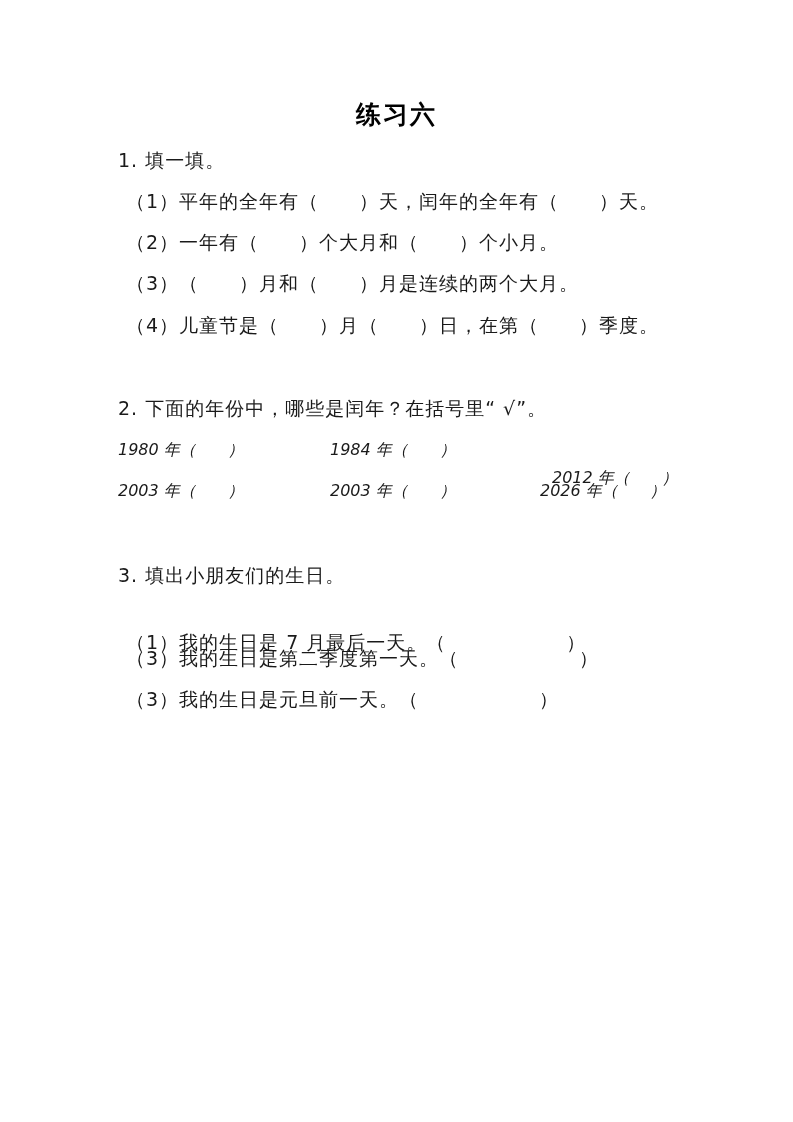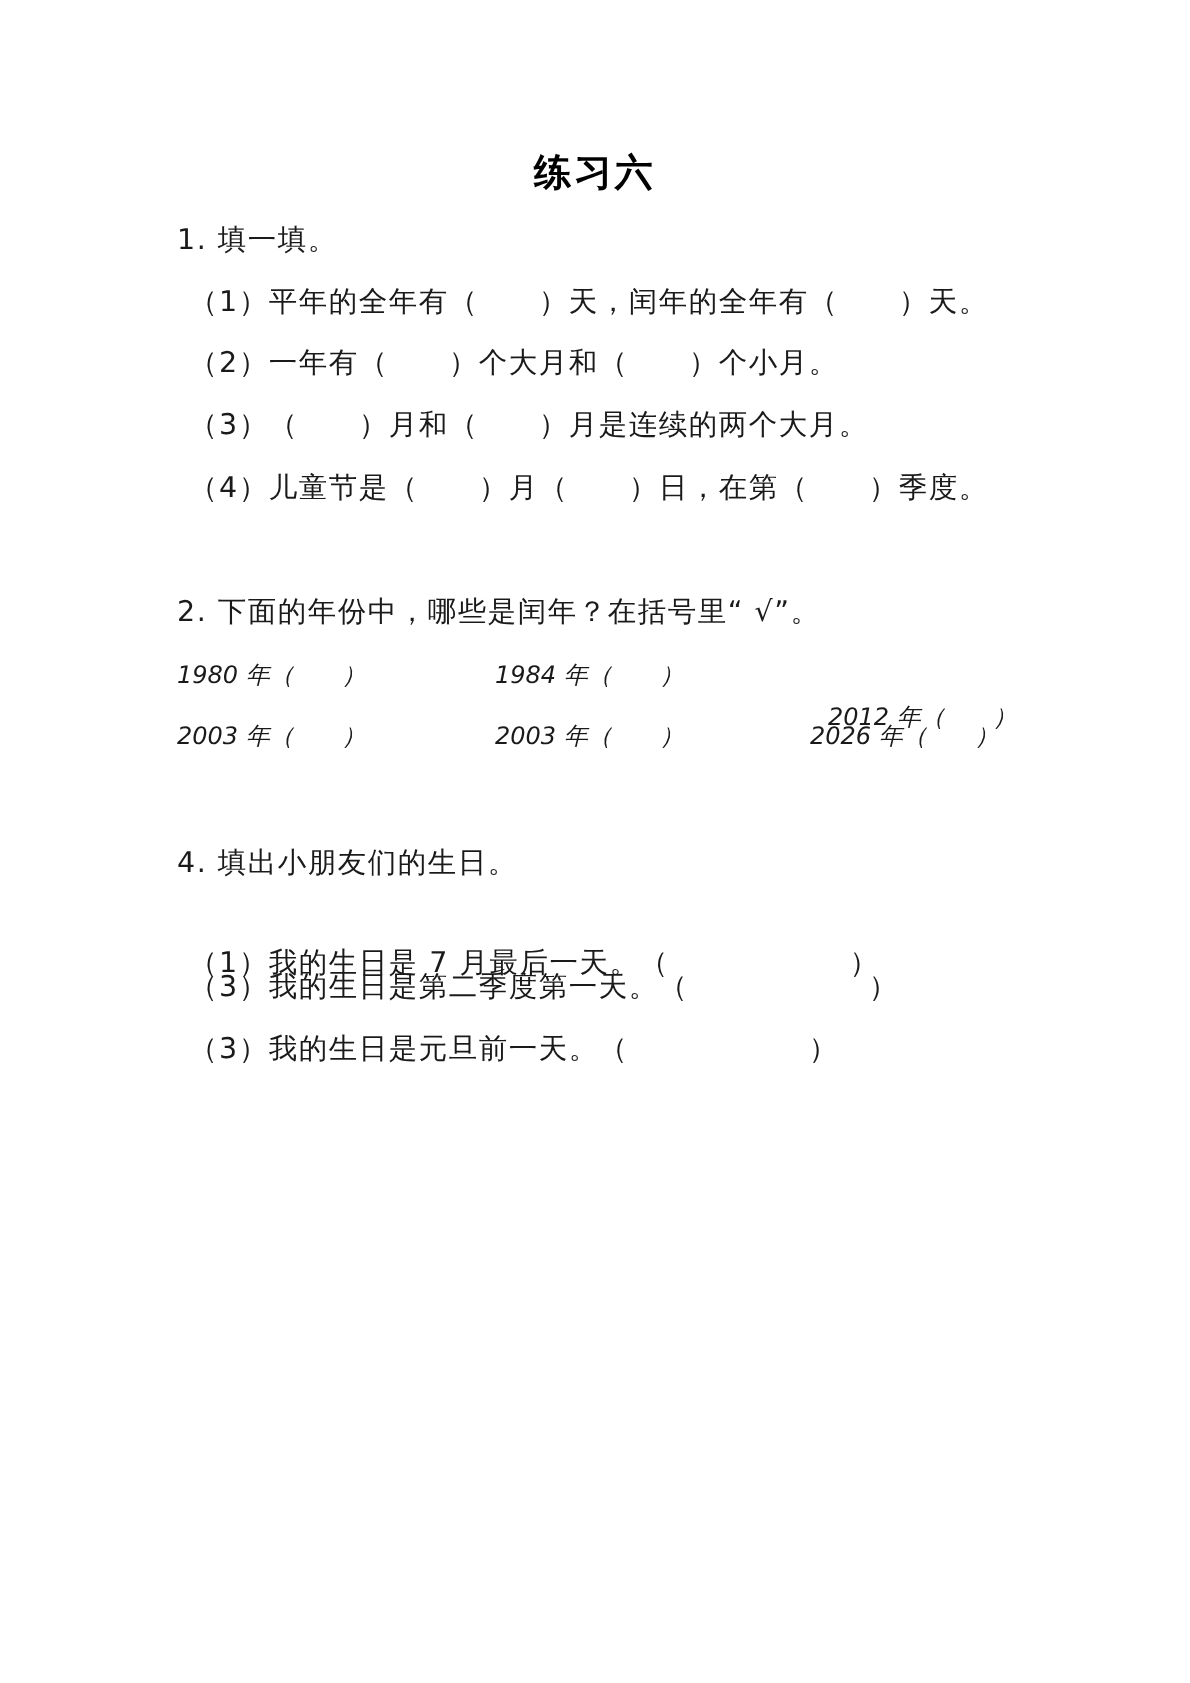--- a/index.html
+++ b/index.html
@@ -24,16 +24,16 @@
 <div class="line item" style="top:315px;">（4）儿童节是（　　）月（　　）日，在第（　　）季度。</div>
 
 <div class="line heading" style="top:398px;">2. 下面的年份中，哪些是闰年？在括号里“ √”。</div>
 <div class="year" style="left:118px; top:440px;">1980 年（　　）</div>
 <div class="year" style="left:330px; top:440px;">1984 年（　　）</div>
 <div class="year" style="left:552px; top:440px;margin-top:28px;">2012 年（　　）</div>
 <div class="year" style="left:118px; top:481px;">2003 年（　　）</div>
 <div class="year" style="left:330px; top:481px;">2003 年（　　）</div>
 <div class="year" style="left:540px; top:481px;">2026 年（　　）</div>
 
-<div class="line heading" style="top:565px;">4. 填出小朋友们的生日。</div>
+<div class="line heading" style="top:565px;">3. 填出小朋友们的生日。</div>
 <div class="line item" style="top:632px;">（1）我的生日是 7 月最后一天。（　　　　　　）</div>
 <div class="line item" style="top:648px;">（3）我的生日是第二季度第一天。（　　　　　　）</div>
 <div class="line item" style="top:689px;">（3）我的生日是元旦前一天。（　　　　　　）</div>
 
 </body></html>

